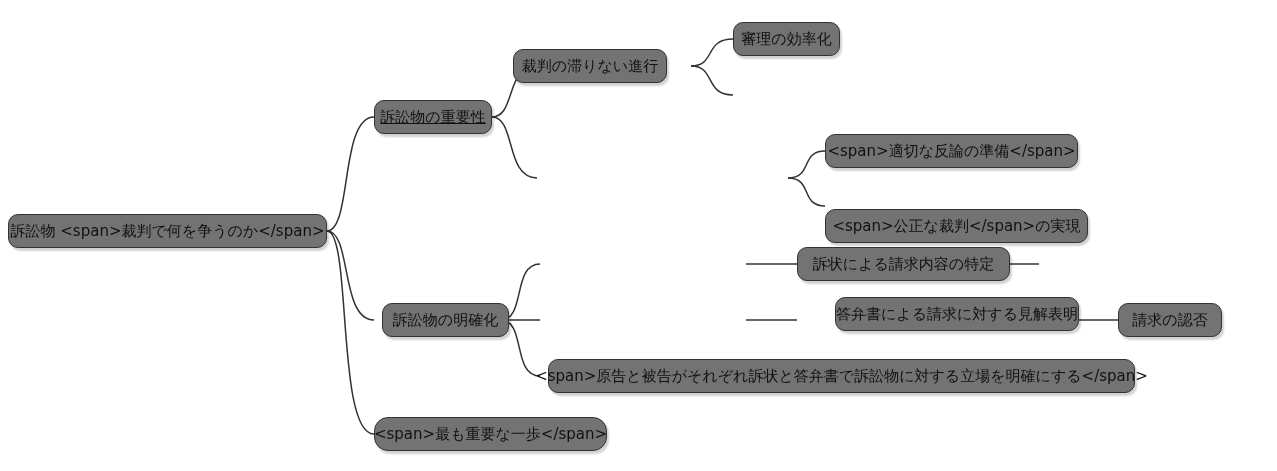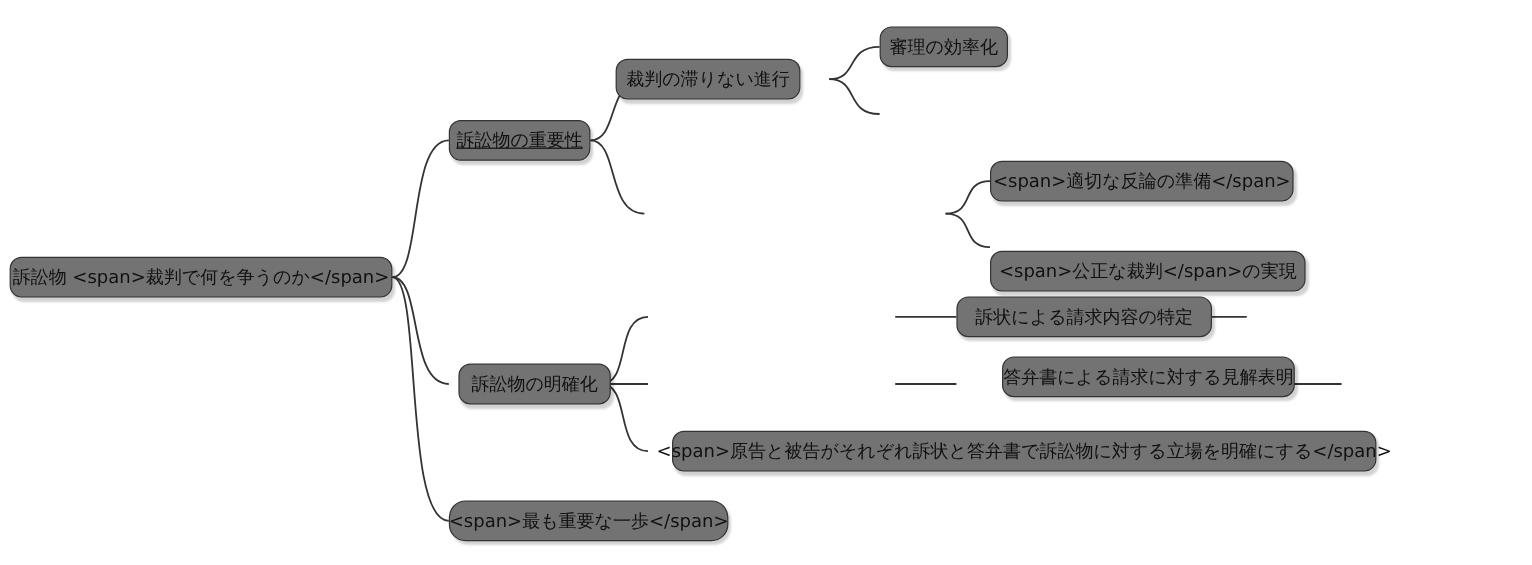--- a/index.html
+++ b/index.html
@@ -70,16 +70,17 @@
 
   <div class="node" style="left:8px;   top:214px; width:319px;text-align:center;">訴訟物 &lt;span&gt;裁判で何を争うのか&lt;/span&gt;</div>
   <div class="node" style="left:374px; top:100px; width:118px;text-decoration:underline;">訴訟物の重要性</div>
   <div class="node" style="left:513px; top:49px;  width:154px;">裁判の滞りない進行</div>
   <div class="node" style="left:733px; top:22px;  width:107px;">審理の効率化</div>
   <div class="node" style="left:825px; top:134px; width:253px;">&lt;span&gt;適切な反論の準備&lt;/span&gt;</div>
   <div class="node" style="left:825px; top:189px; width:263px;margin-top:20px;">&lt;span&gt;公正な裁判&lt;/span&gt;の実現</div>
   <div class="node" style="left:382px; top:303px; width:127px;">訴訟物の明確化</div>
   <div class="node" style="left:797px; top:247px; width:213px;">訴状による請求内容の特定</div>
   <div class="node" style="left:797px; top:297px; width:244px;margin-left:38px;">答弁書による請求に対する見解表明</div>
-  <div class="node" style="left:560px; top:359px; width:587px;">&lt;span&gt;原告と被告がそれぞれ訴状と答弁書で訴訟物に対する立場を明確にする&lt;/span&gt;</div>
+  <div class="node" style="left:1118px;top:303px; width:104px;">請求の認否</div>
+  <div class="node" style="left:548px; top:359px; width:587px;">&lt;span&gt;原告と被告がそれぞれ訴状と答弁書で訴訟物に対する立場を明確にする&lt;/span&gt;</div>
   <div class="node" style="left:374px; top:417px; width:233px;border-radius:14px;">&lt;span&gt;最も重要な一歩&lt;/span&gt;</div>
 
 </div>
 
 </body></html>

